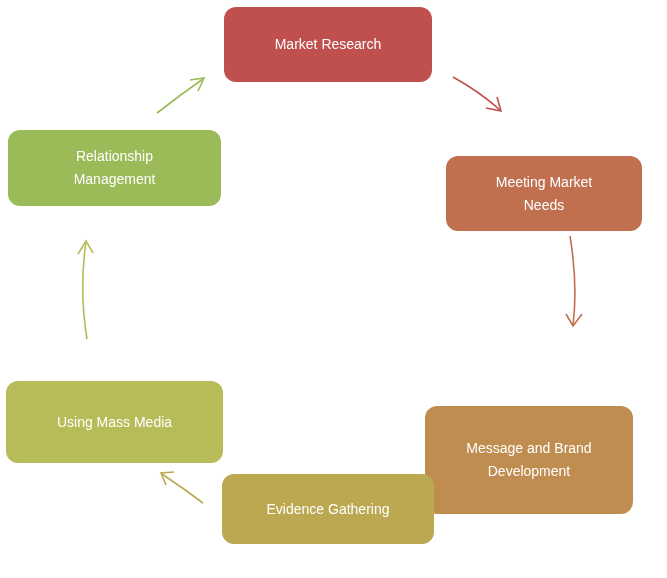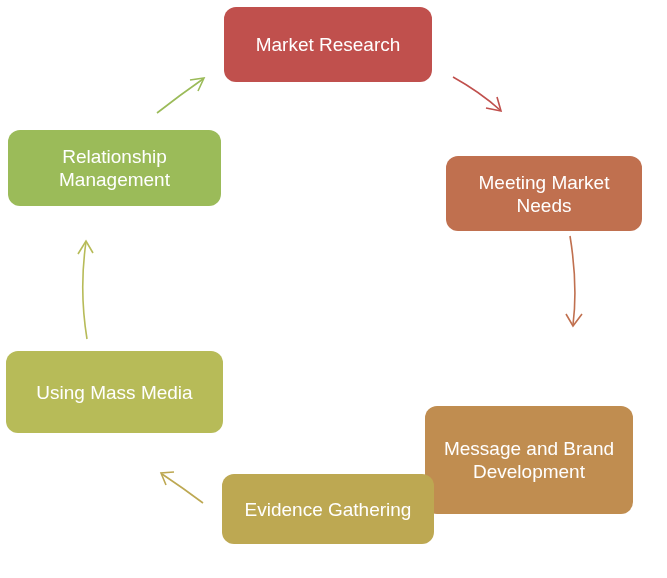--- a/index.html
+++ b/index.html
@@ -1,25 +1,25 @@
 <!DOCTYPE html>
 <html><head>
 <meta charset="utf-8">
 <style>
   html, body { margin:0; padding:0; background:#ffffff; }
   body { width:667px; height:578px; position:relative; overflow:hidden;
          font-family:"Liberation Sans", "DejaVu Sans", sans-serif; }
   .node { position:absolute; border-radius:12px; color:#ffffff;
           display:flex; align-items:center; justify-content:center; text-align:center;
-          font-size:19px; line-height:23px; box-sizing:border-box; padding:12px 8px; }
+          font-size:14px; line-height:23px; box-sizing:border-box; padding:12px 8px; }
   #n0 { left:224px; top:7px;   width:208px; height:75px;  }
   #n1 { left:446px; top:131px; width:196px; height:75px;  }
   #n2 { left:425px; top:360px; width:208px; height:108px;margin-top:46px; }
   #n3 { left:222px; top:474px; width:212px; height:70px;  }
-  #n4 { left:6px;   top:351px; width:217px; height:82px;  }
+  #n4 { left:6px;   top:381px; width:217px; height:82px;  }
   #n5 { left:8px;   top:130px; width:213px; height:76px;  }
   .node span { white-space:pre-line; }
   svg#arrows { position:absolute; left:0; top:0; }
 </style>
 </head>
 <body>
 
 <svg id="arrows" width="667" height="578">
   <g id="a0" fill="none" stroke-width="1.6" stroke="#C0504D">
     <path d="M453,77 Q480,92 500,110"></path>

